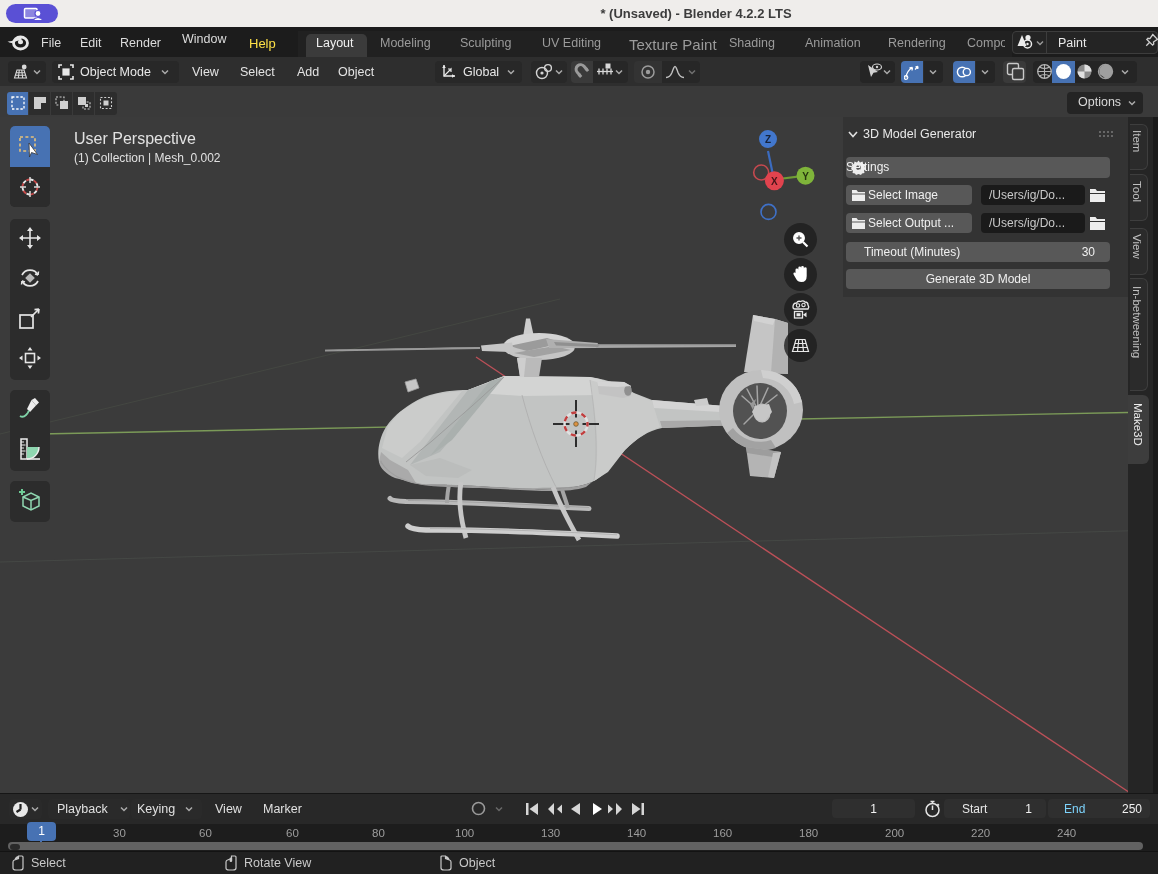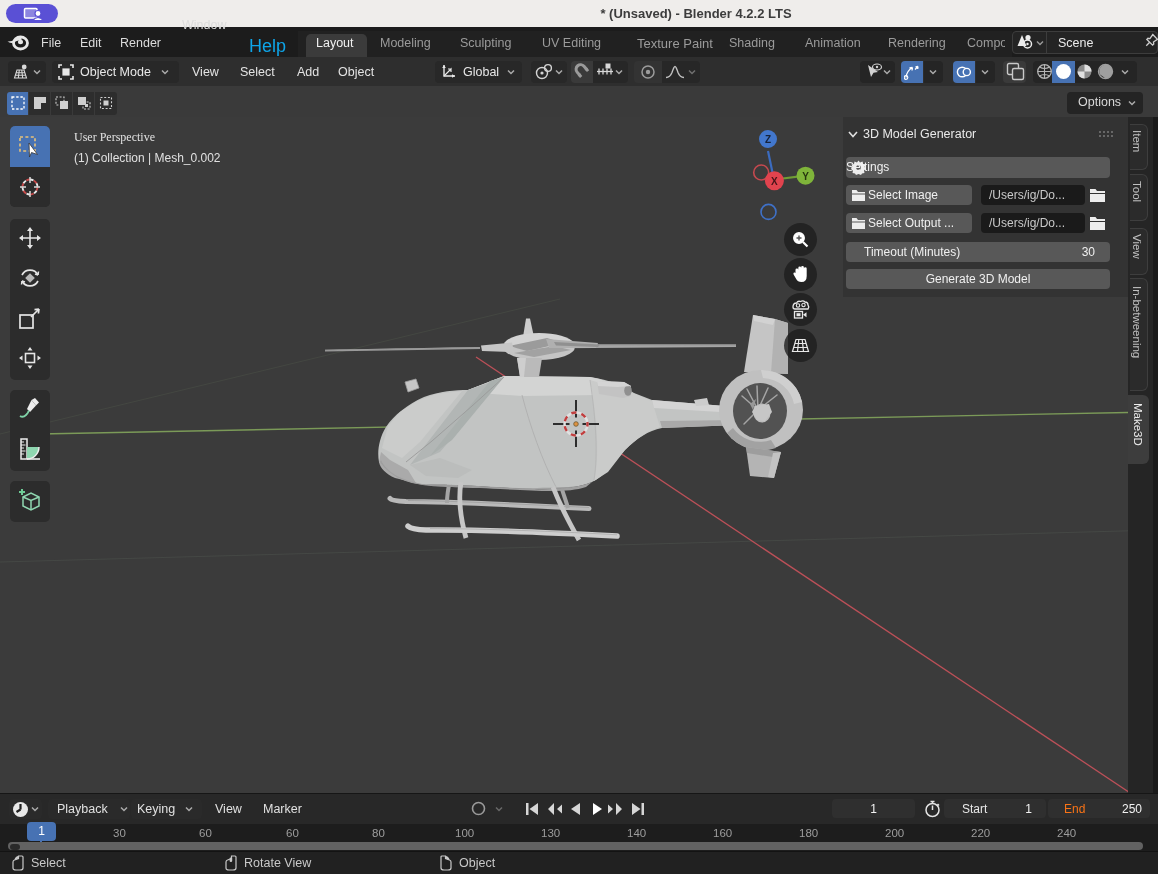--- a/index.html
+++ b/index.html
@@ -23,46 +23,46 @@
 
   <div class="abs" style="left:0;top:27px;width:1158px;height:30px;background:#1c1c1c;"></div>
   <svg class="abs" style="left:7px;top:33px" width="24" height="18" viewBox="0 0 24 18">
     <ellipse cx="13.5" cy="10" rx="7" ry="6" fill="none" stroke="#e8e8e8" stroke-width="2.8"></ellipse>
     <ellipse cx="13.5" cy="9" rx="2.6" ry="2.2" fill="#e8e8e8"></ellipse>
     <path d="M0.5 8.5 Q5 8.8 8 6.5 L12.5 3 L15 6.5 L9 8.2 Q4.5 11.5 0.5 8.5 Z" fill="#e8e8e8"></path>
   </svg>
   <div class="abs" style="top:36px;left:41px;font-size:12.5px;color:#dcdcdc;">File</div>
   <div class="abs" style="top:36px;left:80px;font-size:12.5px;color:#dcdcdc;">Edit</div>
   <div class="abs" style="top:36px;left:120px;font-size:12.5px;color:#dcdcdc;">Render</div>
-  <div class="abs" style="top:18px;left:182px;font-size:12.5px;color:#dcdcdc;">Window</div>
-  <div class="abs" style="top:36px;left:249px;font-size:18px;color:#0ea5e9;">Help</div>
+  <div class="abs" style="top:32px;left:182px;font-size:12.5px;color:#dcdcdc;">Window</div>
+  <div class="abs" style="top:36px;left:249px;font-size:13px;color:#fde047;">Help</div>
   <div class="abs" style="left:298px;top:31px;width:714px;height:26px;background:#212121;"></div>
   <div class="abs" style="left:306px;top:34px;width:61px;height:23px;background:#3b3b3b;border-radius:5px 5px 0 0;"></div>
   <div class="abs" style="top:36px;left:316px;font-size:12.5px;color:#f1f1f1;">Layout</div>
   <div class="abs" style="top:36px;left:380px;font-size:12.5px;color:#9b9b9b;">Modeling</div>
   <div class="abs" style="top:36px;left:460px;font-size:12.5px;color:#9b9b9b;">Sculpting</div>
   <div class="abs" style="top:36px;left:542px;font-size:12.5px;color:#9b9b9b;">UV Editing</div>
-  <div class="abs" style="top:36px;left:629px;font-size:13px;color:#9b9b9b;margin-left:8px;">Texture Paint</div>
+  <div class="abs" style="top:36px;left:629px;font-size:15px;color:#9b9b9b;">Texture Paint</div>
   <div class="abs" style="top:36px;left:729px;font-size:12.5px;color:#9b9b9b;">Shading</div>
   <div class="abs" style="top:36px;left:805px;font-size:12.5px;color:#9b9b9b;">Animation</div>
   <div class="abs" style="top:36px;left:888px;font-size:12.5px;color:#9b9b9b;">Rendering</div>
   <div class="abs" style="top:36px;left:967px;font-size:12.5px;color:#9b9b9b;width:38px;overflow:hidden;white-space:nowrap;">Compositing</div>
 
   <div class="abs" style="left:1012px;top:31px;width:146px;height:23px;background:#242424;border:1px solid #3d3d3d;border-radius:4px;"></div>
   <div class="abs" style="left:1046px;top:32px;width:1px;height:21px;background:#3d3d3d;"></div>
   <svg class="abs" style="left:1016px;top:33px" width="18" height="18" viewBox="0 0 18 18">
     <path d="M6 2 L10.5 13 L1.5 13 Z" fill="#ececec"></path>
     <circle cx="12" cy="4.5" r="2.6" fill="#ececec"></circle>
     <circle cx="11.5" cy="11" r="4" fill="none" stroke="#ececec" stroke-width="1.5"></circle>
     <circle cx="11.5" cy="11" r="1.2" fill="#ececec"></circle>
   </svg>
   <svg class="abs" style="left:1035px;top:38px" width="10" height="10" viewBox="0 0 10 10">
       <path d="M2 3.5 L5 6.5 L8 3.5" stroke="#999" stroke-width="1.5" fill="none"></path>
     </svg>
-  <div class="abs" style="top:36px;left:1058px;font-size:12.5px;color:#eaeaea;">Scene</div>
+  <div class="abs" style="top:36px;left:1058px;font-size:12.5px;color:#eaeaea;">Paint</div>
   <svg class="abs" style="left:1142px;top:33px" width="17" height="17" viewBox="0 0 17 17">
     <g transform="rotate(45 8.5 8.5)" fill="none" stroke="#d0d0d0" stroke-width="1.3">
       <path d="M5.2 2 L11.8 2 L11 6.8 L12.6 8 L12.6 9.6 L4.4 9.6 L4.4 8 L6 6.8 Z"></path>
       <line x1="8.5" y1="9.6" x2="8.5" y2="14.5"></line>
     </g>
   </svg>
 
   <div class="abs" style="left:0;top:57px;width:1158px;height:29px;background:#2e2e2e;"></div>
 
   <div class="abs" style="left:8px;top:61px;width:38px;height:22px;background:#272727;border-radius:4px;"></div>
@@ -327,21 +327,21 @@
       <g>
         <line x1="576" y1="400" x2="576" y2="417.5" stroke="#1c1c1c" stroke-width="1.8"></line>
         <line x1="576" y1="430.5" x2="576" y2="447" stroke="#1c1c1c" stroke-width="1.8"></line>
         <line x1="553" y1="424" x2="569.5" y2="424" stroke="#1c1c1c" stroke-width="1.8"></line>
         <line x1="582.5" y1="424" x2="599" y2="424" stroke="#1c1c1c" stroke-width="1.8"></line>
         <circle cx="576" cy="424" r="11.5" fill="none" stroke="#e0e0e0" stroke-width="2.4"></circle>
         <circle cx="576" cy="424" r="11.5" fill="none" stroke="#c13e3e" stroke-width="2.4" stroke-dasharray="5.16 5.16" stroke-dashoffset="2.5"></circle>
         <circle cx="576" cy="424" r="2.3" fill="#de9241" stroke="#6b5a35" stroke-width="0.8"></circle>
       </g>
     </svg>
-    <div class="abs" style="left:74px;top:13px;font-size:12px;color:#e2e2e2;font-family:Liberation Serif, serif;">User Perspective</div>
+    <div class="abs" style="left:74px;top:13px;font-size:16px;color:#e2e2e2;">User Perspective</div>
     <div class="abs" style="left:74px;top:34px;font-size:12px;color:#e0e0e0;">(1) Collection | Mesh_0.002</div>
     <div class="abs" style="left:10px;top:9px;width:40px;height:81px;background:#2c2c2c;border-radius:5px;"></div>
     <div class="abs" style="left:10px;top:9px;width:40px;height:41px;background:#4772b3;border-radius:5px 5px 0 0;"></div>
     <svg class="abs" style="left:19px;top:19px" width="23" height="22" viewBox="0 0 23 22">
       <rect x="1" y="1" width="15" height="14" fill="none" stroke="#e8c27a" stroke-width="1.6" stroke-dasharray="3 2.4"></rect>
       <path d="M10 7 L18.5 18.5 L12.5 16.5 L10.5 21 Z" fill="#fff" stroke="#333" stroke-width="0.8"></path>
     </svg>
     <div class="abs" style="left:10px;top:50px;width:40px;height:40px;background:#2c2c2c;border-radius:0 0 5px 5px;"></div>
     <svg class="abs" style="left:18px;top:58px" width="24" height="24" viewBox="0 0 24 24">
       <circle cx="12" cy="12" r="7.5" fill="none" stroke="#c84a4a" stroke-width="1.8" stroke-dasharray="4.2 3.6"></circle>
@@ -535,21 +535,21 @@
   <div class="abs" style="left:832px;top:799px;width:83px;height:19px;background:#2f2f2f;border-radius:4px;"></div>
   <div class="abs" style="left:832px;top:802px;width:83px;text-align:center;font-size:12px;color:#f2f2f2;">1</div>
   <svg class="abs" style="left:924px;top:800px" width="17" height="18" viewBox="0 0 17 18">
     <circle cx="8.5" cy="10" r="6.5" fill="none" stroke="#e4e4e4" stroke-width="1.5"></circle>
     <path d="M8.5 10 L8.5 5.5 M6.5 1.5 L10.5 1.5 M8.5 1.5 L8.5 3.5 M13.5 4 L15 5.5" stroke="#e4e4e4" stroke-width="1.5" fill="none"></path>
   </svg>
   <div class="abs" style="left:944px;top:799px;width:102px;height:19px;background:#2f2f2f;border-radius:4px;"></div>
   <div class="abs" style="left:962px;top:802px;font-size:12px;color:#e8e8e8;text-align:center;">Start</div>
   <div class="abs" style="left:1000px;top:802px;width:32px;text-align:right;font-size:12px;color:#f2f2f2;">1</div>
   <div class="abs" style="left:1048px;top:799px;width:102px;height:19px;background:#2f2f2f;border-radius:4px;"></div>
-  <div class="abs" style="left:1064px;top:802px;font-size:12px;color:#f97316;">End</div>
+  <div class="abs" style="left:1064px;top:802px;font-size:12px;color:#7dd3fc;">End</div>
   <div class="abs" style="left:1100px;top:802px;width:42px;text-align:right;font-size:12px;color:#f2f2f2;">250</div>
 
   <div class="abs" style="left:0;top:824px;width:1158px;height:19px;background:#1d1d1d;"></div>
   <div class="abs" style="left:113px;top:827px;font-size:11.5px;color:#9d9d9d;">30</div>
   <div class="abs" style="left:199px;top:827px;font-size:11.5px;color:#9d9d9d;">60</div>
   <div class="abs" style="left:286px;top:827px;font-size:11.5px;color:#9d9d9d;">60</div>
   <div class="abs" style="left:372px;top:827px;font-size:11.5px;color:#9d9d9d;">80</div>
   <div class="abs" style="left:455px;top:827px;font-size:11.5px;color:#9d9d9d;">100</div>
   <div class="abs" style="left:541px;top:827px;font-size:11.5px;color:#9d9d9d;">130</div>
   <div class="abs" style="left:627px;top:827px;font-size:11.5px;color:#9d9d9d;">140</div>

